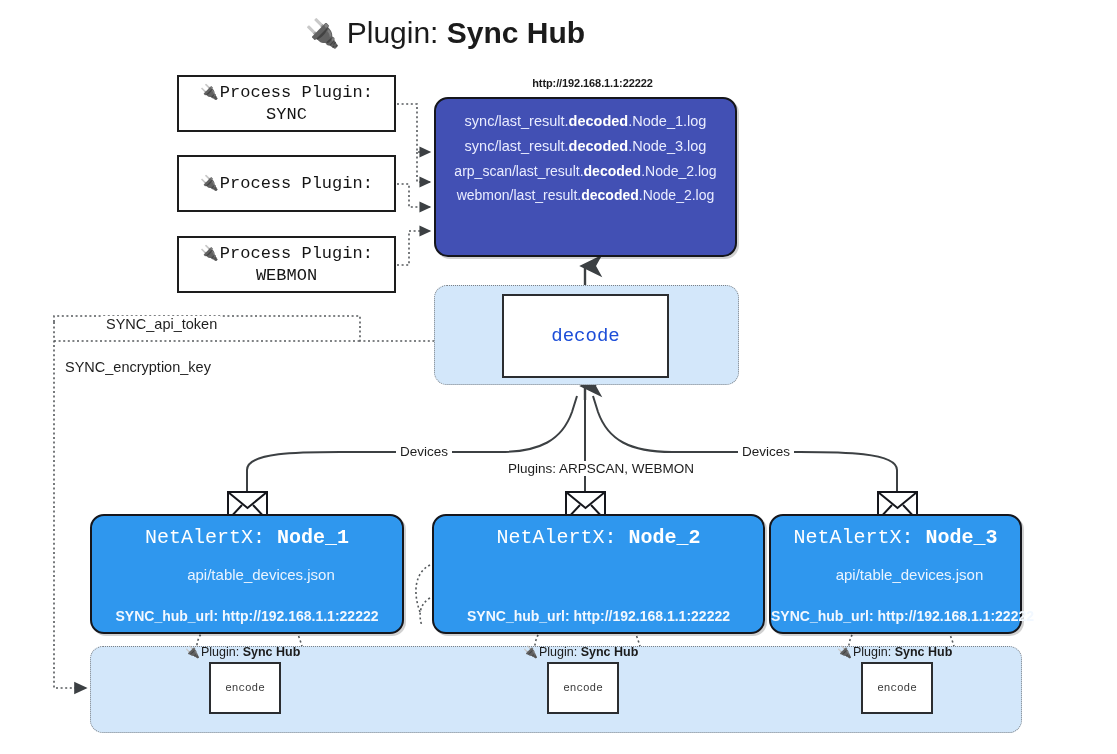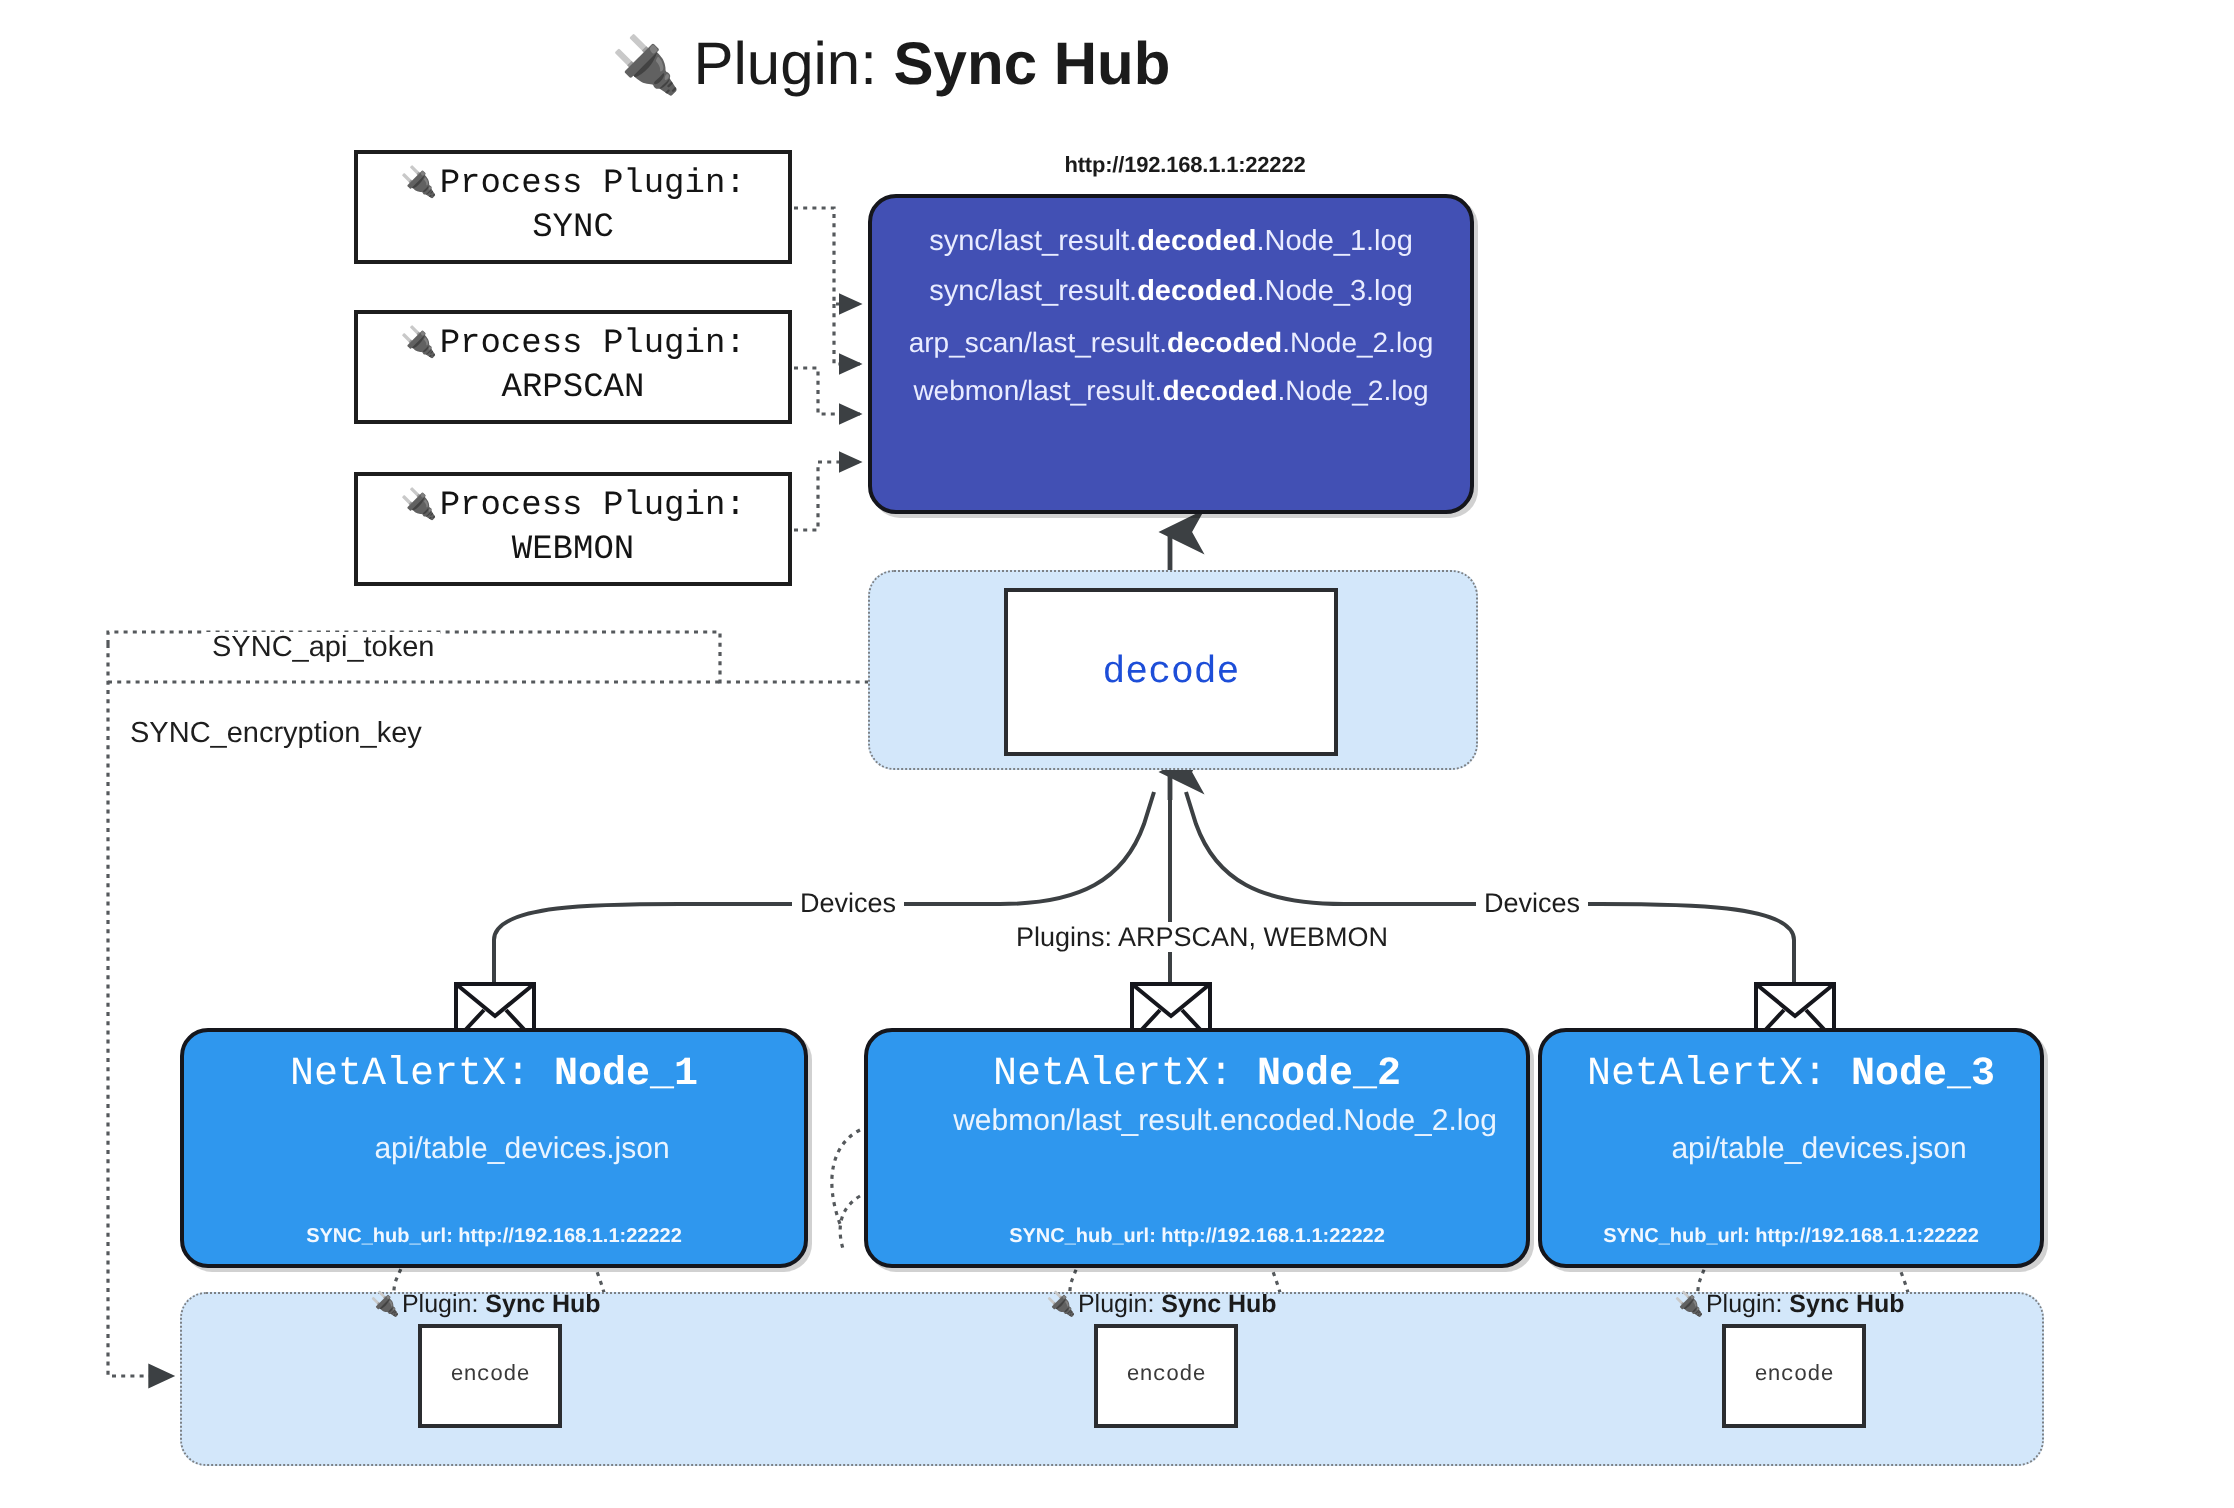--- a/index.html
+++ b/index.html
@@ -80,21 +80,21 @@
   }
   .node-title{
     text-align:center;color:#ffffff;font-size:20px;margin-top:10px;white-space:nowrap;
   }
   .node-title b{font-weight:bold;}
   .node-line{
     text-align:center;color:#eaf4ff;font-size:15px;line-height:1.55;white-space:nowrap;padding-left:28px;
   }
   .node-hub{
     position:absolute;left:0;right:0;bottom:8px;text-align:center;
-    color:#f2f8ff;font-size:10px;font-weight:bold;white-space:nowrap;
+    color:#f2f8ff;font-size:14px;font-weight:bold;white-space:nowrap;
   }
   .envelope{position:absolute;width:41px;height:30px;}
   .envelope svg{display:block;}
 
   
   .enc-wrap{
     position:absolute;left:90px;top:646px;width:932px;height:87px;box-sizing:border-box;
     background:#d3e7fa;border:1.6px dotted #7d8185;border-radius:13px;
   }
   .enc-box{
@@ -175,21 +175,20 @@
 
 <div class="proc-box mono" style="left:177px;top:75px;">
   <div class="inner">
     <div class="l1"><span class="plug">🔌</span><span>Process Plugin:</span></div>
     <div>SYNC</div>
   </div>
 </div>
 <div class="proc-box mono" style="left:177px;top:155px;">
   <div class="inner">
     <div class="l1"><span class="plug">🔌</span><span>Process Plugin:</span></div>
-    <div>ARPSCAN</div>
   </div>
 </div>
 <div class="proc-box mono" style="left:177px;top:236px;">
   <div class="inner">
     <div class="l1"><span class="plug">🔌</span><span>Process Plugin:</span></div>
     <div>WEBMON</div>
   </div>
 </div>
 
 <div class="hub-url">http://192.168.1.1:22222</div>
@@ -239,21 +238,20 @@
   <svg width="41" height="30" viewBox="0 0 41 30">
     <rect x="1" y="1" width="39" height="28" fill="#fff" stroke="#15161c" stroke-width="2"></rect>
     <path d="M1,1 L20.5,17 L40,1" fill="none" stroke="#15161c" stroke-width="2"></path>
     <path d="M1,29 L15,14 M40,29 L26,14" fill="none" stroke="#15161c" stroke-width="2"></path>
   </svg>
 </div>
 <div class="node" style="left:432px;top:514px;width:333px;">
   <div class="node-title mono">
     <span>NetAlertX: </span><b>Node_2</b>
   </div>
-  <div class="node-line">webmon/last_result.encoded.Node_2.log</div>
   <div class="node-hub">SYNC_hub_url: http://192.168.1.1:22222</div>
 </div>
 
 <div class="envelope" style="left:877px;top:491px;">
   <svg width="41" height="30" viewBox="0 0 41 30">
     <rect x="1" y="1" width="39" height="28" fill="#fff" stroke="#15161c" stroke-width="2"></rect>
     <path d="M1,1 L20.5,17 L40,1" fill="none" stroke="#15161c" stroke-width="2"></path>
     <path d="M1,29 L15,14 M40,29 L26,14" fill="none" stroke="#15161c" stroke-width="2"></path>
   </svg>
 </div>

